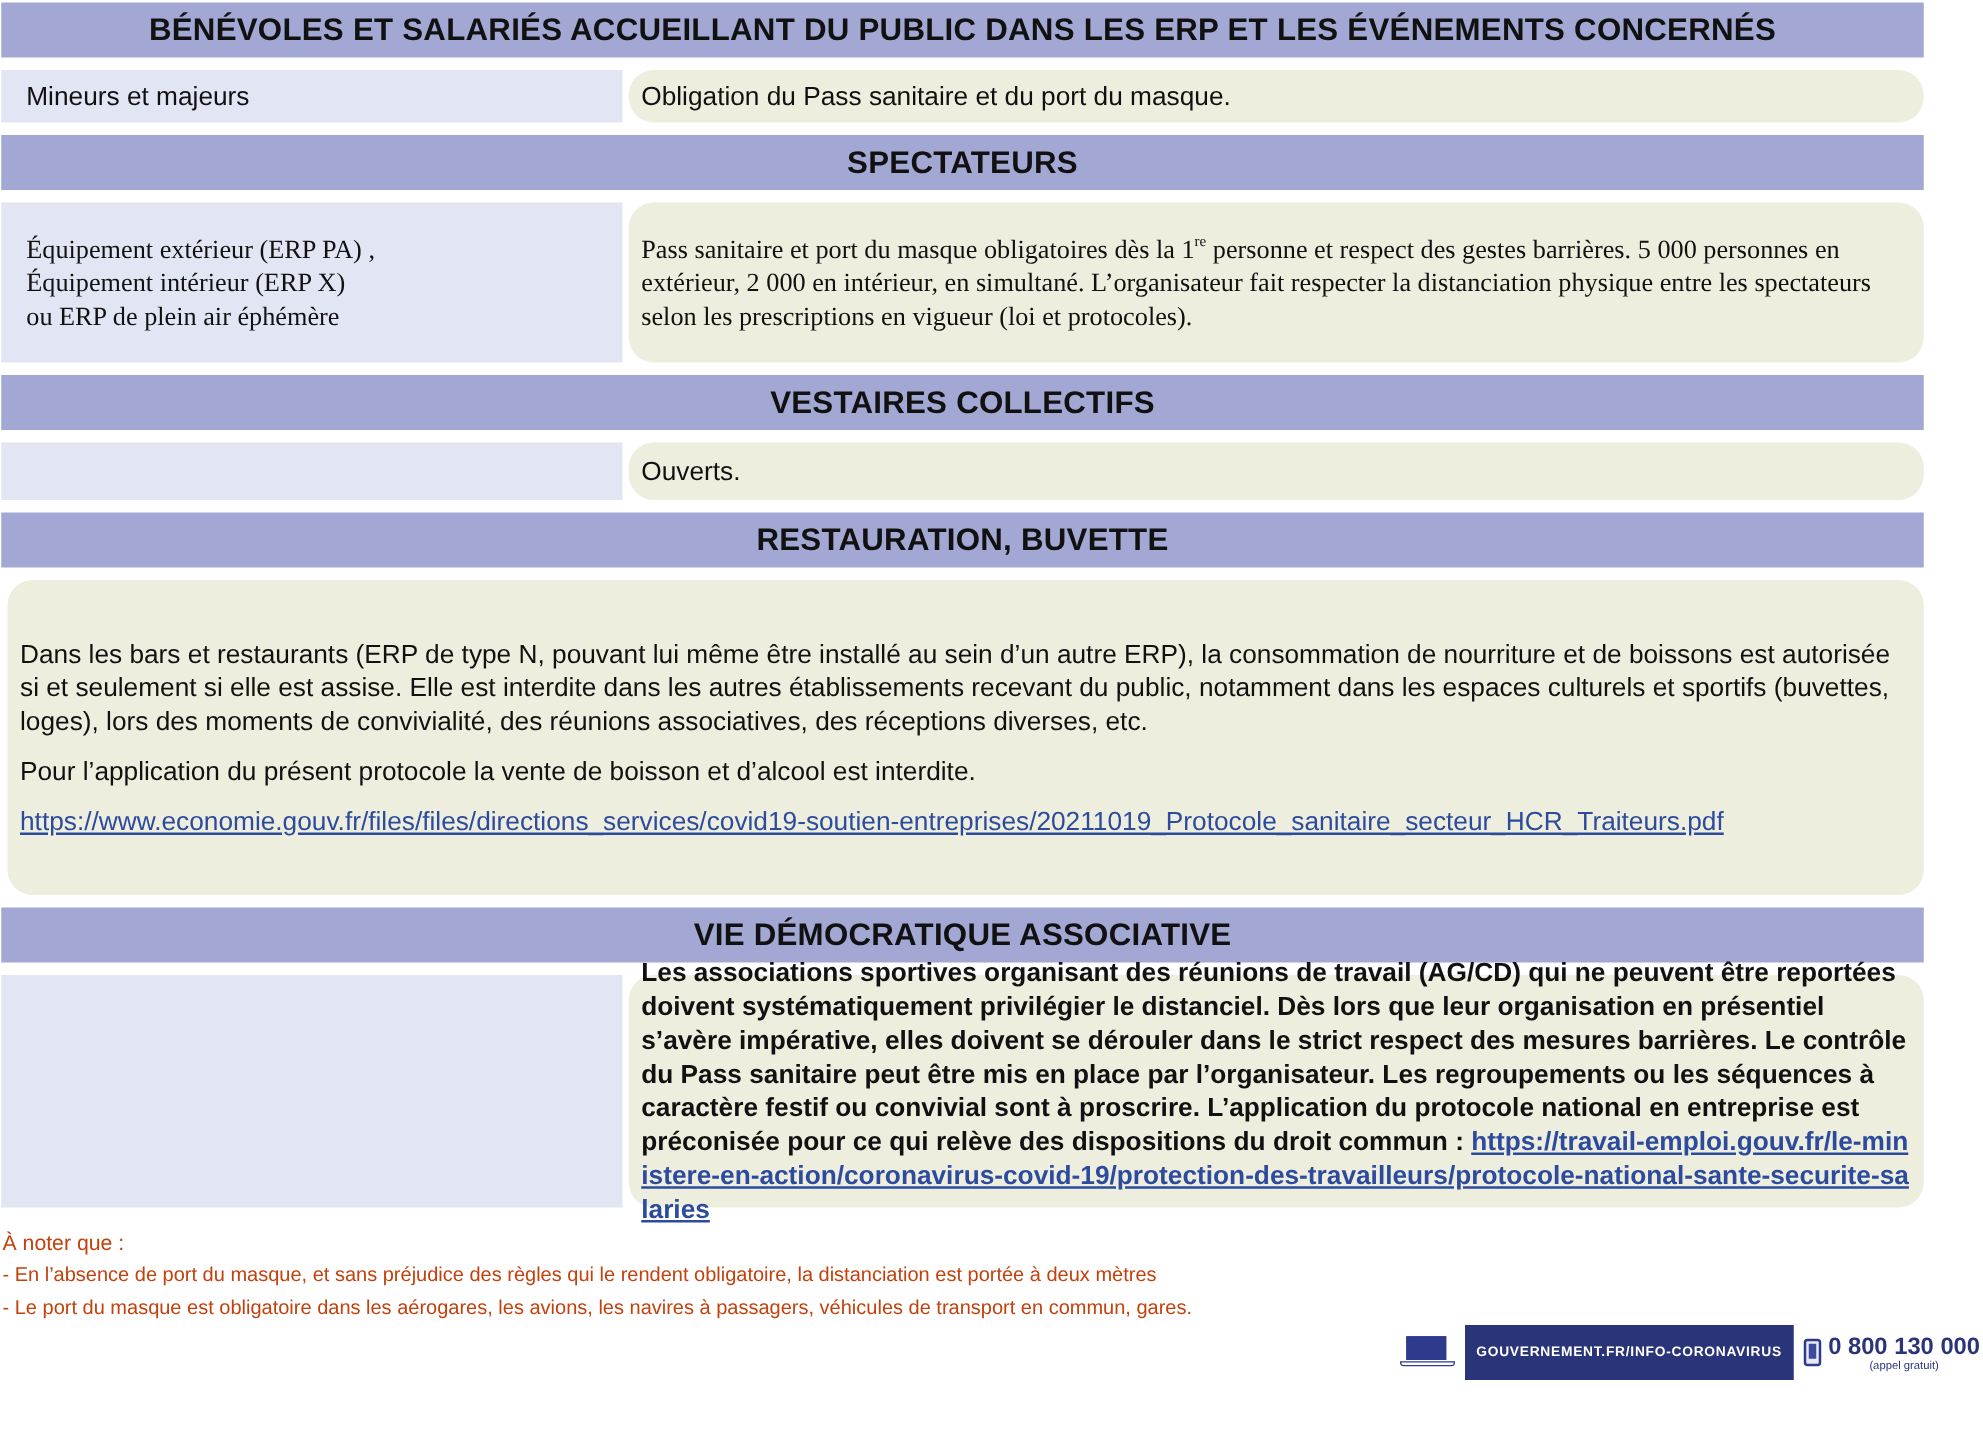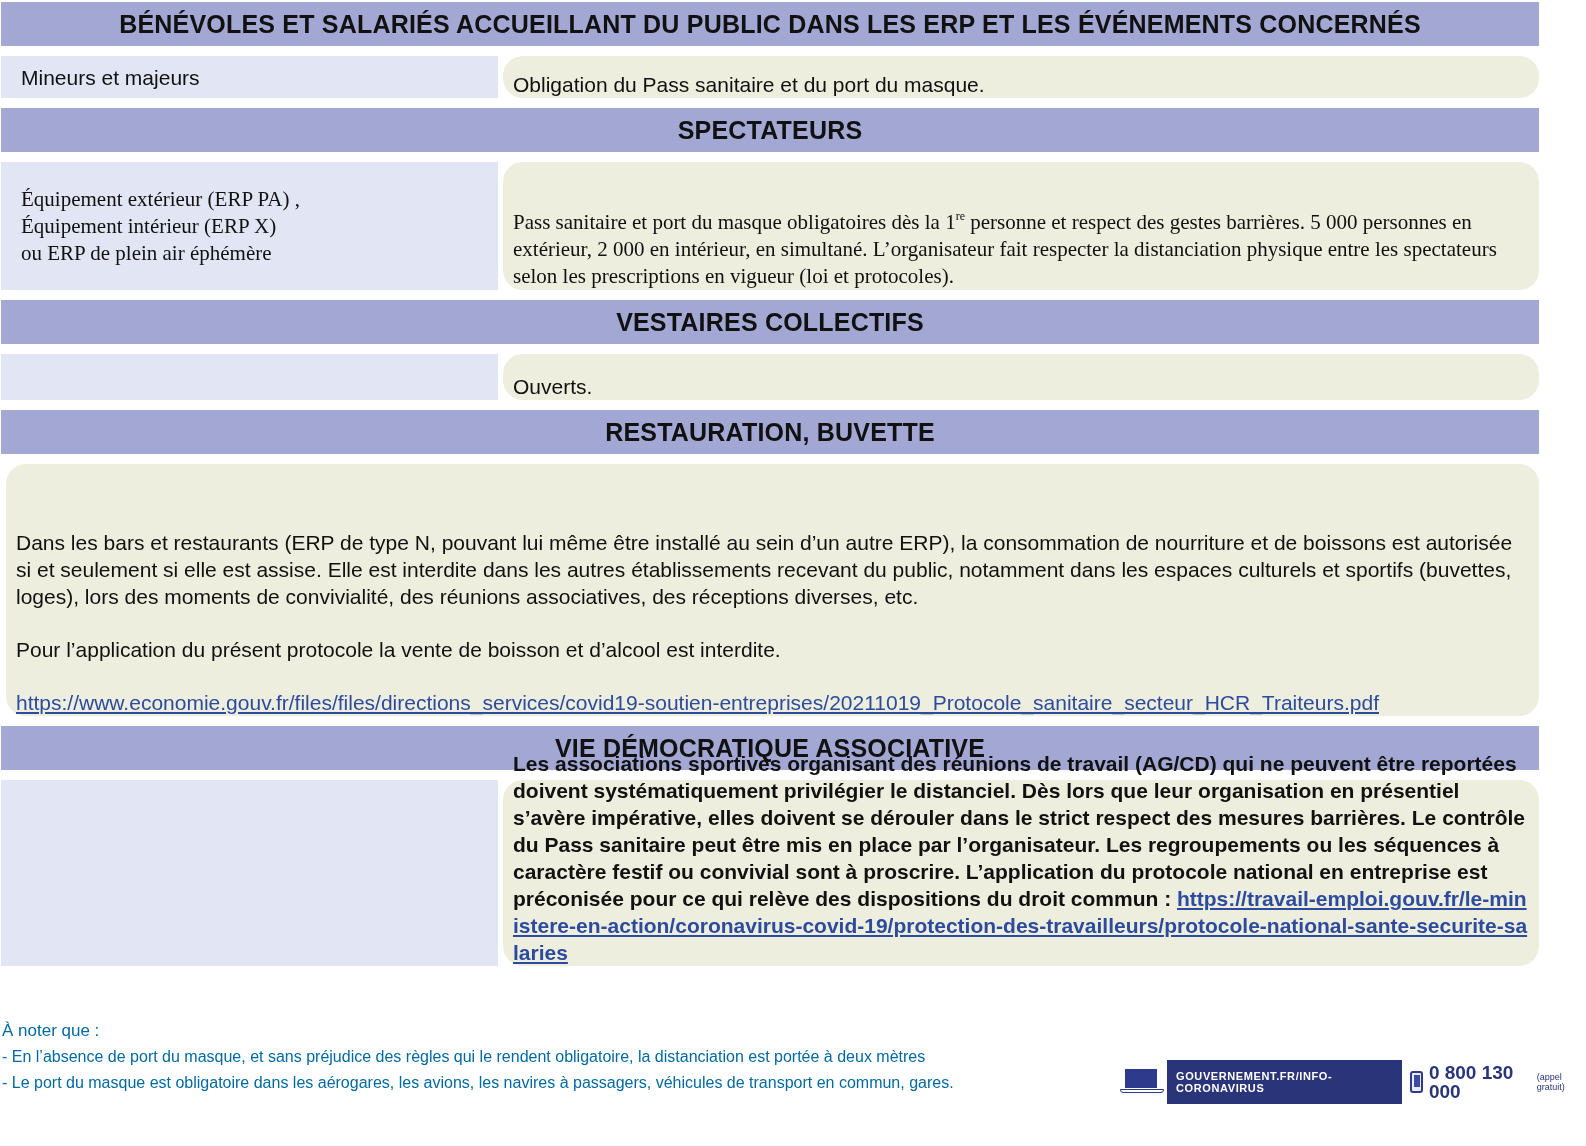--- a/index.html
+++ b/index.html
@@ -5,36 +5,36 @@
   html, body { margin: 0; padding: 0; background: #ffffff; }
   body { width: 1586px; height: 1146px; position: relative; overflow: hidden;
          font-family: "Liberation Sans", "DejaVu Sans", sans-serif; color: #111111; }
   .table { position: absolute; left: 1px; top: 2px; width: 1538px; }
   .hdr { background: #a2a8d3; height: 44px; display: flex; align-items: center; justify-content: center;
          font-size: 25px; font-weight: bold; letter-spacing: 0.2px; color: #111111; }
   .row { display: flex; margin-top: 10px; margin-bottom: 10px; }
   .cell-left { width: 497px; background: #e2e5f4; padding: 0 20px; box-sizing: border-box;
                display: flex; align-items: center; font-size: 21px; line-height: 27px; }
   .cell-right { flex: 1; margin-left: 5px; background: #edeedd; padding: 0 10px; box-sizing: border-box;
-                display: flex; flex-direction: column; justify-content: flex-end; font-size: 21px; line-height: 27px; border-radius: 20px; }
+                display: flex; flex-direction: column; justify-content: center; font-size: 21px; line-height: 27px; border-radius: 20px; }
   .cell-right p { margin: 0; }
-  .cell-right p + p { margin-top: 26px; }
+  .cell-right p + p { margin-top: 13px; }
   a.link { color: #2d4b9e; text-decoration: underline; word-break: break-all; }
   sup { font-size: 12px; vertical-align: 9px; line-height: 0; }
-  .notes { position: absolute; left: 2px; top: 1018px; font-size: 16px; line-height: 26px; color: #0369a1; }
+  .notes { position: absolute; left: 2px; top: 982px; font-size: 16px; line-height: 26px; color: #c2410c; }
   .notes .title { font-size: 17px; }
   .footer-badge { position: absolute; left: 1120px; top: 1060px; display: flex; align-items: center; }
   .laptop { width: 44px; height: 26px; position: relative; margin-right: 8px; }
   .laptop .screen { position: absolute; left: 5px; top: 0; width: 32px; height: 19px; background: #2e3a8c; border: 2px solid #2e3a8c; box-sizing: border-box; }
   .laptop .base { position: absolute; left: 0; top: 20px; width: 44px; height: 4px; border: 1.5px solid #2e3a8c; border-radius: 0 0 3px 3px; box-sizing: border-box; }
   .gov-box { background: #2a3479; color: #ffffff; font-size: 11px; font-weight: bold; letter-spacing: 0.6px;
              padding: 22px 9px; height: 23px; box-sizing: border-box; display: flex; align-items: center; }
   .phone { width: 14px; height: 22px; border: 2px solid #2e3a8c; border-radius: 3px; margin: 0 6px 0 8px; box-sizing: border-box; position: relative; background: #e8eaf5; }
   .phone::after { content: ""; position: absolute; left: 2px; top: 2px; width: 6px; height: 12px; background: #3b4ca0; }
-  .tel { display: flex; flex-direction: row; align-items: center; color: #2a3479; }
+  .tel { display: flex; flex-direction: column; align-items: center; color: #2a3479; }
   .tel .num { font-size: 19px; font-weight: bold; line-height: 19px; }
   .tel .free { font-size: 9px; line-height: 10px; }
 </style>
 </head>
 <body>
 
 <div class="table">
 
   <div class="hdr">BÉNÉVOLES ET SALARIÉS ACCUEILLANT DU PUBLIC DANS LES ERP ET LES ÉVÉNEMENTS CONCERNÉS</div>
   <div class="row" style="height:42px;">

